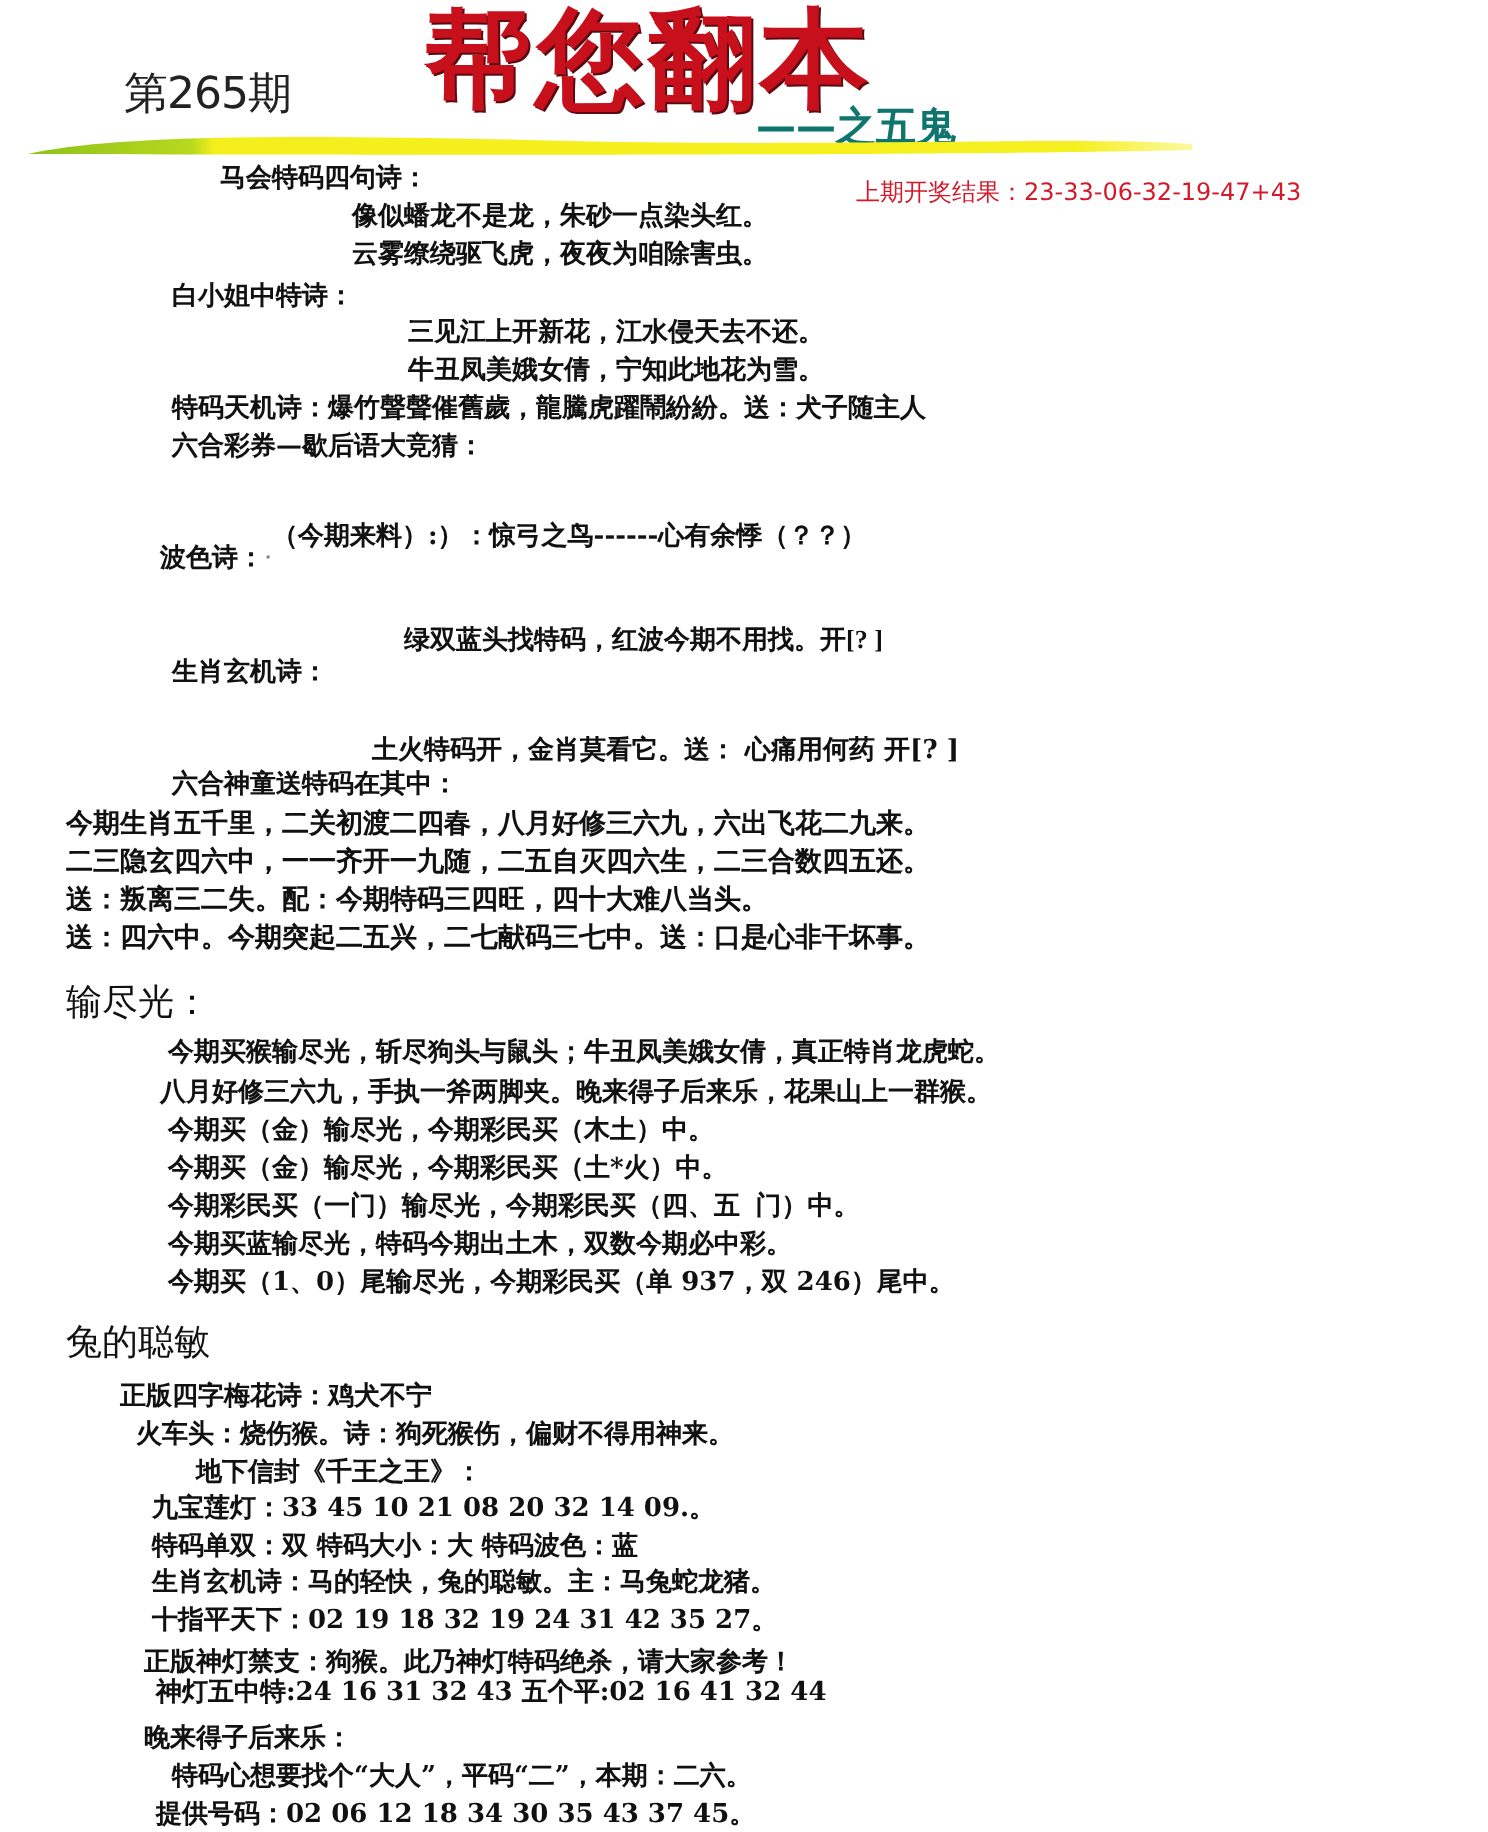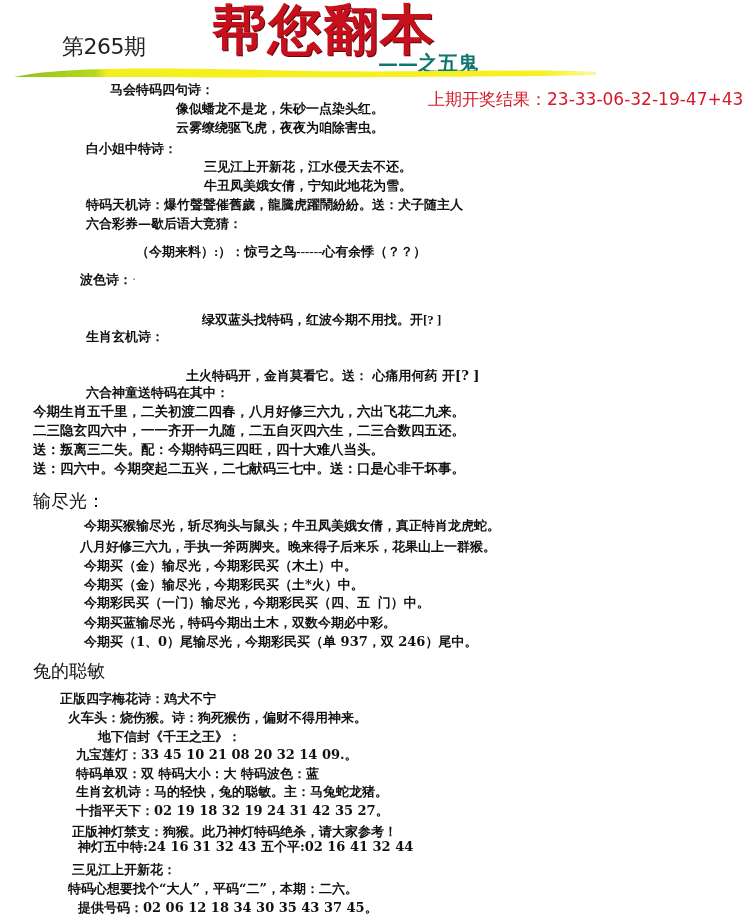--- a/index.html
+++ b/index.html
@@ -7,21 +7,21 @@
     width: 744px; height: 916px; overflow: hidden;
     background: #ffffff; position: relative;
     font-family: "DejaVu Serif", "Liberation Serif", serif;
     color: #111;
   }
   .abs { position: absolute; white-space: nowrap; }
   .issue { left: 62px; top: 32px; font-family: "DejaVu Sans", "Liberation Sans", sans-serif; font-size: 22px; color: #222; letter-spacing: -0.5px; }
   .brand { left: 212px; top: 0px; font-family: Liberation Serif, serif; font-size: 54px; font-weight: bold; color: #c8101c; letter-spacing: 2px; text-shadow: 1px 1px 0 #5a0a10; line-height: 60px; }
   .brand-sub { left: 378px; top: 30px; font-family: "DejaVu Sans", sans-serif; font-size: 20px; font-weight: bold; color: #0f766e; margin-top: 20px; }
   .swoosh { position: absolute; left: 14px; top: 66px; width: 582px; height: 12px; }
-  .result { left: 428px; top: 88px; font-family: "DejaVu Sans", "Liberation Sans", sans-serif; font-size: 17px; color: #d21a2a; }
+  .result { left: 428px; top: 88px; font-family: "DejaVu Sans", "Liberation Sans", sans-serif; font-size: 12px; color: #d21a2a; }
   .t { font-size: 13px; font-weight: bold; line-height: 19px; }
   .big { font-size: 13.5px; font-weight: bold; }
   .h { font-size: 18px; font-family: "DejaVu Serif", serif; color: #111; }
 </style>
 </head>
 <body>
 
 <div class="abs issue">第265期</div>
 <div class="abs brand">帮您翻本</div>
 <div class="abs brand-sub">——之五鬼</div>
@@ -44,45 +44,45 @@
 </div>
 
 <div class="abs t" style="left:110px;top:80px;">马会特码四句诗：</div>
 <div class="abs t" style="left:176px;top:99px;">像似蟠龙不是龙，朱砂一点染头红。</div>
 <div class="abs t" style="left:176px;top:118px;">云雾缭绕驱飞虎，夜夜为咱除害虫。</div>
 <div class="abs t" style="left:86px;top:139px;">白小姐中特诗：</div>
 <div class="abs t" style="left:204px;top:157px;">三见江上开新花，江水侵天去不还。</div>
 <div class="abs t" style="left:204px;top:176px;">牛丑凤美娥女倩，宁知此地花为雪。</div>
 <div class="abs t" style="left:86px;top:195px;">特码天机诗：爆竹聲聲催舊歲，龍騰虎躍鬧紛紛。送：犬子随主人</div>
 <div class="abs t" style="left:86px;top:214px;">六合彩券—歇后语大竞猜：</div>
-<div class="abs t" style="left:136px;top:242px;font-family:Liberation Serif, serif;">（今期来料）:）：惊弓之鸟------心有余悸（？？）</div>
+<div class="abs t" style="left:136px;top:259px;">（今期来料）:）：惊弓之鸟------心有余悸（？？）</div>
 <div class="abs t" style="left:80px;top:270px;"><span>波色诗：</span><span style="font-weight:normal;color:#888;">·</span></div>
 <div class="abs t" style="left:202px;top:310px;font-family:Liberation Serif, serif;">绿双蓝头找特码，红波今期不用找。开[? ]</div>
 <div class="abs t" style="left:86px;top:327px;">生肖玄机诗：</div>
 <div class="abs t" style="left:186px;top:366px;">土火特码开，金肖莫看它。送：  心痛用何药     开[? ]</div>
 <div class="abs t" style="left:86px;top:383px;">六合神童送特码在其中：</div>
 <div class="abs big" style="left:33px;top:403px;">今期生肖五千里，二关初渡二四春，八月好修三六九，六出飞花二九来。</div>
 <div class="abs big" style="left:33px;top:422px;">二三隐玄四六中，一一齐开一九随，二五自灭四六生，二三合数四五还。</div>
 <div class="abs big" style="left:33px;top:441px;">送：叛离三二失。配：今期特码三四旺，四十大难八当头。</div>
 <div class="abs big" style="left:33px;top:460px;">送：四六中。今期突起二五兴，二七献码三七中。送：口是心非干坏事。</div>
 
 <div class="abs h" style="left:33px;top:489px;">输尽光：</div>
-<div class="abs t" style="left:84px;top:517px;font-family:Liberation Mono, monospace;">今期买猴输尽光，斩尽狗头与鼠头；牛丑凤美娥女倩，真正特肖龙虎蛇。</div>
+<div class="abs t" style="left:84px;top:517px;">今期买猴输尽光，斩尽狗头与鼠头；牛丑凤美娥女倩，真正特肖龙虎蛇。</div>
 <div class="abs t" style="left:80px;top:537px;">八月好修三六九，手执一斧两脚夹。晚来得子后来乐，花果山上一群猴。</div>
 <div class="abs t" style="left:84px;top:556px;">今期买（金）输尽光，今期彩民买（木土）中。</div>
 <div class="abs t" style="left:84px;top:575px;">今期买（金）输尽光，今期彩民买（土*火）中。</div>
 <div class="abs t" style="left:84px;top:594px;font-family:Liberation Mono, monospace;">今期彩民买（一门）输尽光，今期彩民买（四、五 门）中。</div>
 <div class="abs t" style="left:84px;top:613px;">今期买蓝输尽光，特码今期出土木，双数今期必中彩。</div>
 <div class="abs t" style="left:84px;top:632px;">今期买（1、0）尾输尽光，今期彩民买（单 937，双 246）尾中。</div>
 
 <div class="abs h" style="left:33px;top:659px;">兔的聪敏</div>
 <div class="abs t" style="left:60px;top:689px;">正版四字梅花诗：鸡犬不宁</div>
 <div class="abs t" style="left:68px;top:708px;">火车头：烧伤猴。诗：狗死猴伤，偏财不得用神来。</div>
 <div class="abs t" style="left:98px;top:727px;">地下信封《千王之王》：</div>
 <div class="abs t" style="left:76px;top:745px;">九宝莲灯：33    45    10    21    08    20    32    14    09.。</div>
 <div class="abs t" style="left:76px;top:764px;">特码单双：双  特码大小：大  特码波色：蓝</div>
 <div class="abs t" style="left:76px;top:782px;">生肖玄机诗：马的轻快，兔的聪敏。主：马兔蛇龙猪。</div>
 <div class="abs t" style="left:76px;top:801px;">十指平天下：02 19 18 32 19 24 31 42 35 27。</div>
 <div class="abs t" style="left:72px;top:822px;">正版神灯禁支：狗猴。此乃神灯特码绝杀，请大家参考！</div>
 <div class="abs t" style="left:78px;top:837px;">神灯五中特:24    16    31 32 43 五个平:02 16 41 32 44</div>
-<div class="abs t" style="left:72px;top:860px;">三见江上开新花：</div>
-<div class="abs t" style="left:68px;top:879px;">特码心想要找个“大人”，平码“二”，本期：二六。</div>
+<div class="abs t" style="left:72px;top:860px;">晚来得子后来乐：</div>
+<div class="abs t" style="left:86px;top:879px;">特码心想要找个“大人”，平码“二”，本期：二六。</div>
 <div class="abs t" style="left:78px;top:898px;">提供号码：02 06 12 18 34 30 35 43 37 45。</div>
 
 </body></html>

